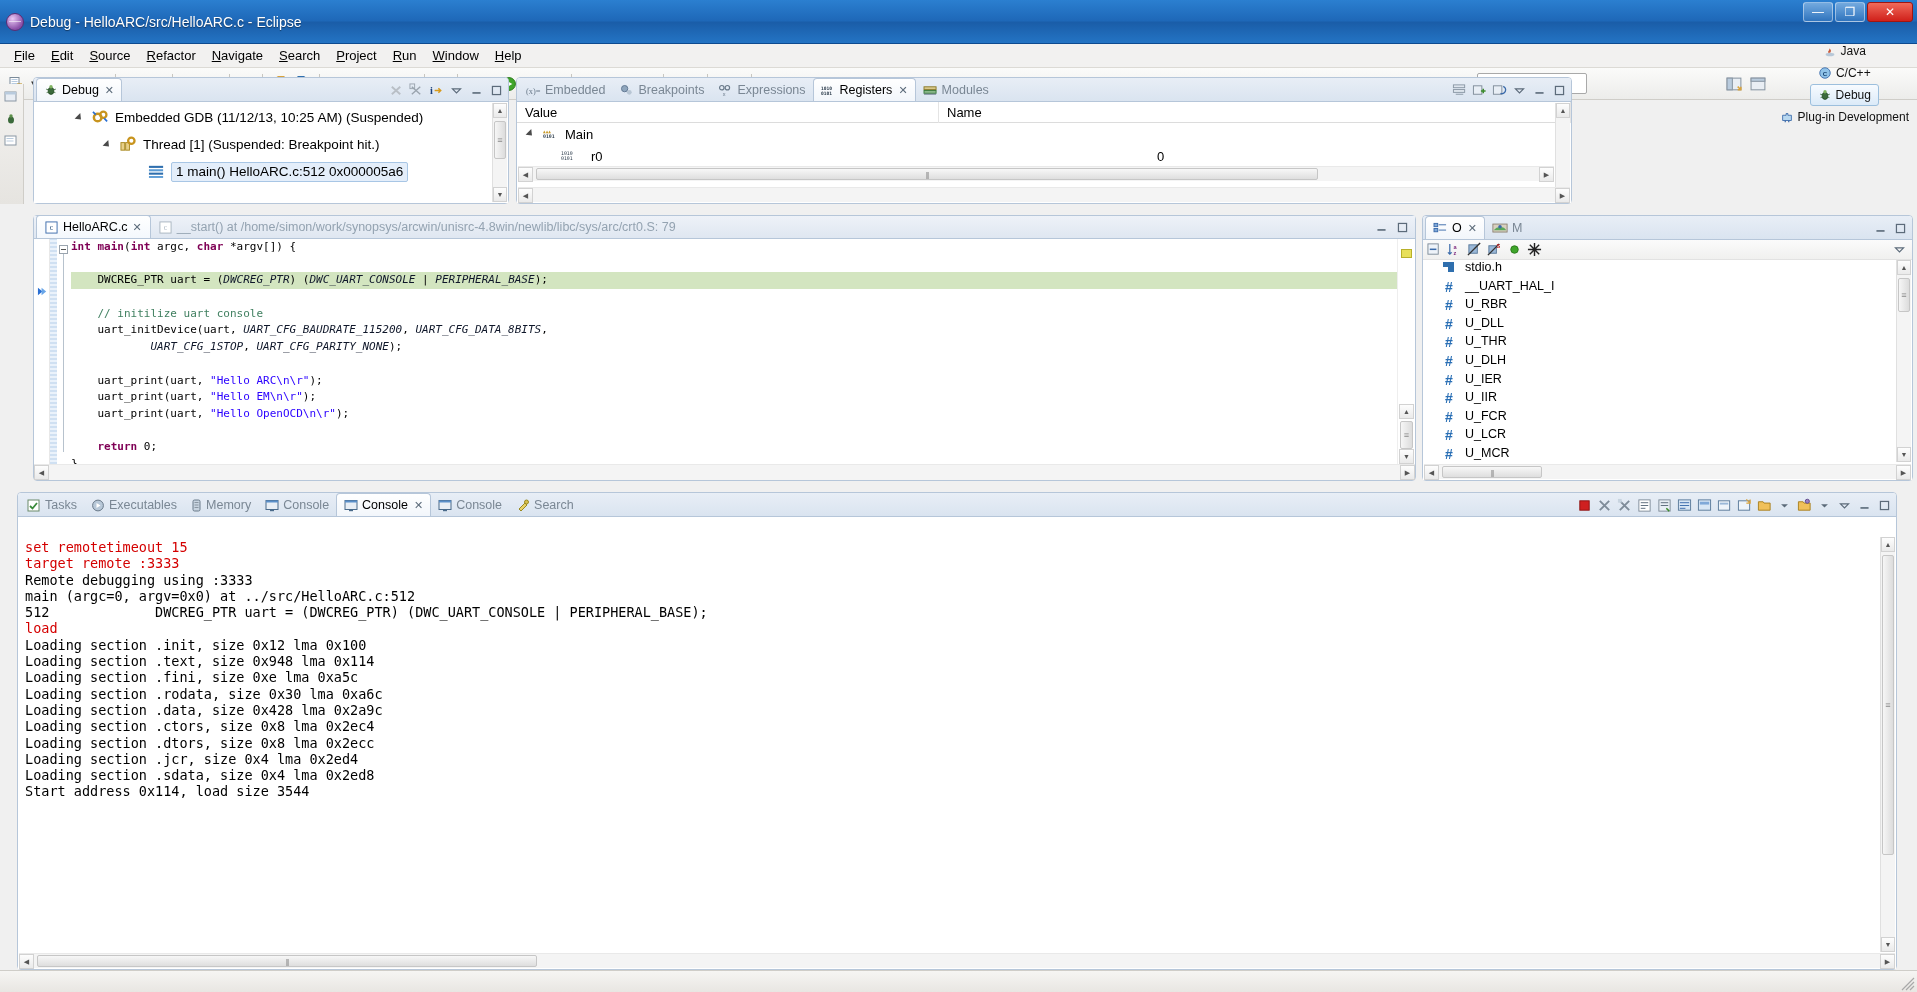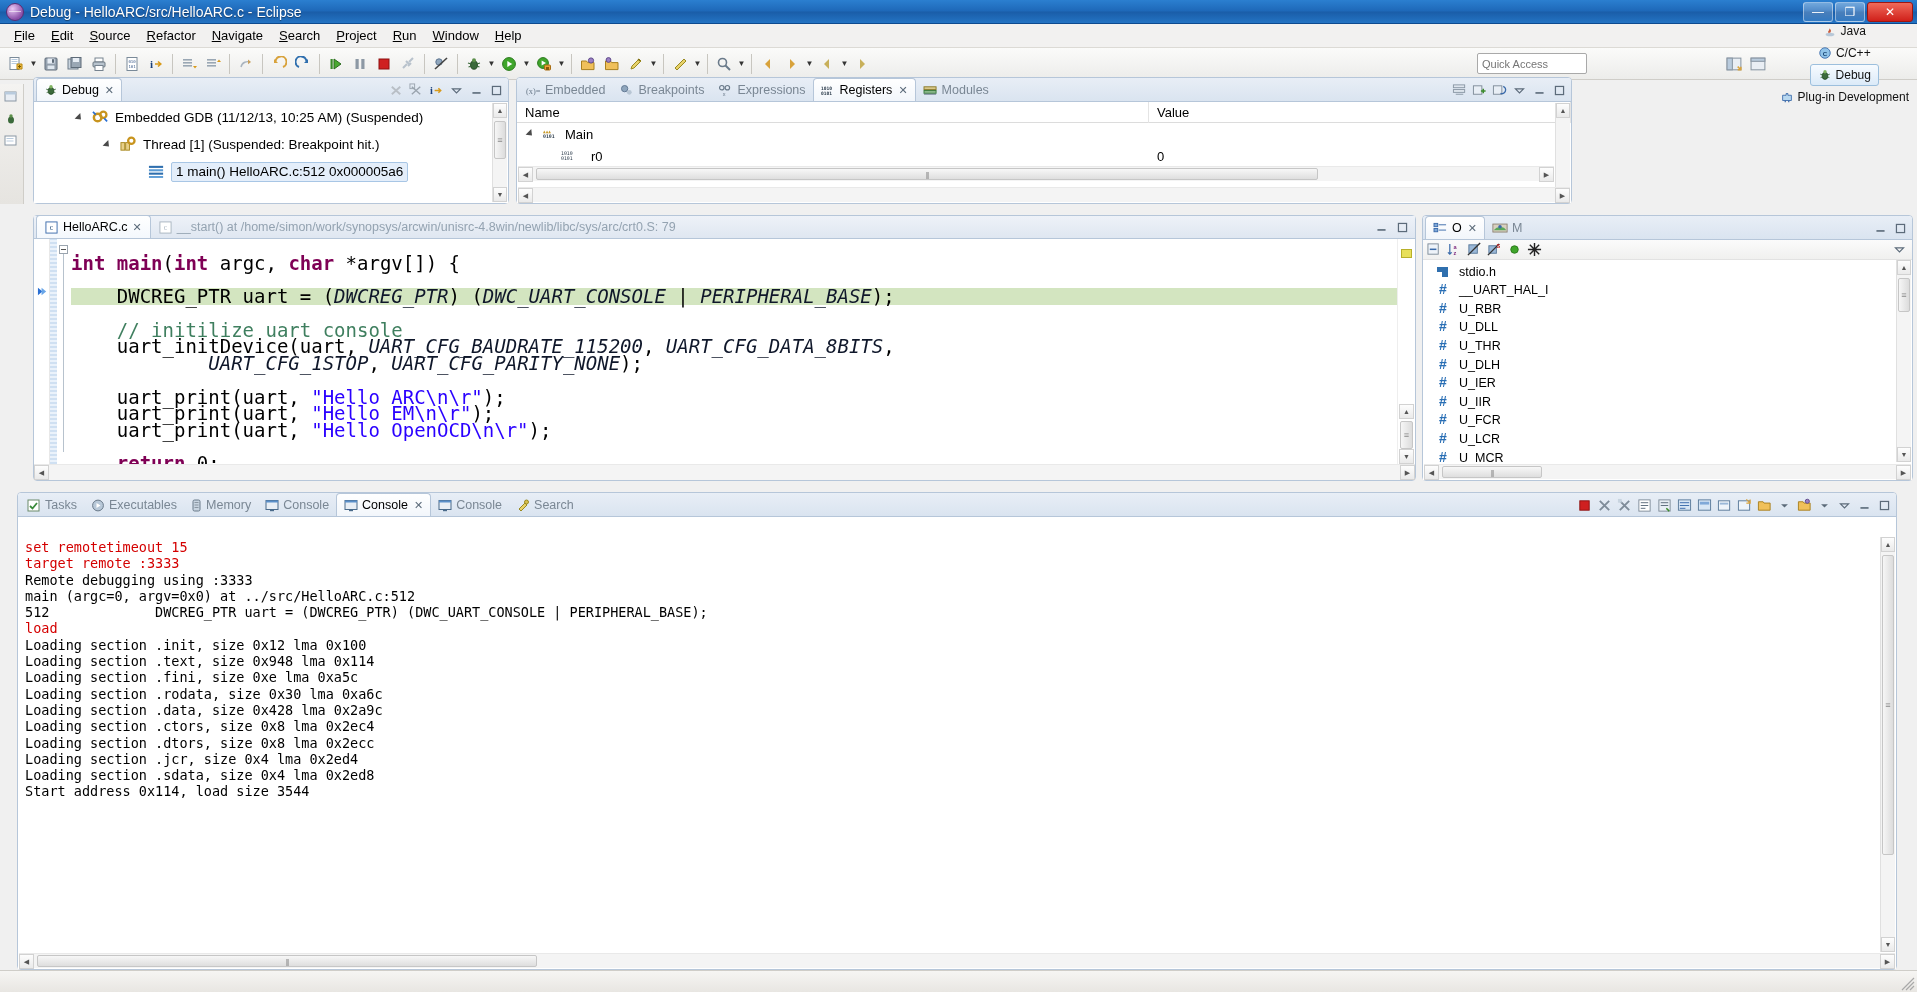--- a/index.html
+++ b/index.html
@@ -8,21 +8,21 @@
     width: 1917px; height: 992px;
     overflow: hidden;
     font-family: "Liberation Sans", sans-serif;
     font-size: 13px;
     background: #ffffff;
   }
   .app { width: 1917px; height: 992px; position: relative; background:#f0f0f0; }
 
   
   .titlebar {
-    height: 24px;
+    height: 44px;
     background: linear-gradient(180deg,#2b7fd0 0%, #1e68b8 48%, #1a5da8 52%, #2474c4 100%);
     display: flex; align-items: center;
     border-bottom: 1px solid #0d4a8f;
     position: relative;
   }
   .titlebar .tb-icon {
     width: 18px; height: 18px; margin-left: 6px; margin-right: 6px;
     border-radius: 50%;
     background: radial-gradient(circle at 35% 30%, #e9c8f5, #8a4fa8 70%);
     border: 1px solid #5d2d73;
@@ -241,38 +241,38 @@
     background:#fff; border-right:1px solid #e8e8e8;
   }
   .gutter-chg {
     position:absolute; left:16px; top:0; bottom:16px; width:7px;
   }
   .fold-col {
     position:absolute; left:23px; top:0; bottom:16px; width:14px; background:#fff;
   }
   .code {
     position:absolute; left:37px; right:18px; top:0; bottom:16px;
-    font-family:"DejaVu Sans Mono", monospace; font-size:19px;
+    font-family:"DejaVu Sans Mono", monospace; font-size:11px;
     line-height:16.7px; color:#000; white-space:pre; overflow:hidden;
-    padding-top: 16px;
+    padding-top: 0;
   }
   .code .ln { height:16.7px; }
   .kw { color:#7f0055; font-weight:bold; }
   .cm { color:#3f7f5f; }
   .st { color:#2a00ff; }
   .mac { color:#0f172a; font-style:italic; }
   .hl-line { background:#d3e5c0; display:block; }
 
   
   .ol-toolbar {
     height:20px; display:flex; align-items:center; gap:3px; padding-left:3px;
     background:linear-gradient(180deg,#fbfbfb,#f0f0ef); border-bottom:1px solid #e2e2e2;
     position:relative;
   }
-  .ol-row { display:flex; align-items:flex-end; height:18.6px; font-size:12.5px; padding-left:12px; white-space:nowrap;}
+  .ol-row { display:flex; align-items:flex-start; height:18.6px; font-size:12.5px; padding-left:18px; white-space:nowrap;}
   .ol-hash { color:#2a6fb5; font-weight:bold; width:16px; text-align:center; font-size:14px; }
 
   
   .cons-head {
     height: 17px; font-size:12.5px; color:#000; padding: 2px 0 0 6px;
     background:#fff;
   }
   .cons-body {
     position:absolute; left:1px; right:17px; top:46px; bottom:17px;
     background:#fff; overflow:hidden;
@@ -775,22 +775,22 @@
               <rect x="1" y="3" width="13" height="3" fill="#d8c88a" stroke="#8a7a2a"></rect>
               <rect x="1" y="7" width="13" height="3" fill="#8ab88a" stroke="#3a7a3a"></rect>
               <path d="M1 11h13" stroke="#6a7a8a"></path>
             </svg>
           </span>
           <span>Modules</span>
         </div>
       </div>
     <div class="part-body">
       <div class="tbl-head">
+        <div class="th" style="flex:1;">Value</div>
         <div class="th" style="width:632px;">Name</div>
-        <div class="th" style="flex:1;">Value</div>
       </div>
       <div id="reg-rows" style="position:absolute;left:0;right:17px;top:21px;">
           <div class="reg-row">
             <div style="width: 632px; display: flex; align-items: center; padding-left: 10px;">
               <span class="tw open"></span>
               <span class="ico">
                 <svg width="16" height="14" viewBox="0 0 18 14">
                   <text x="0" y="6" font-size="5" fill="#c89a2a" font-weight="bold" font-family="monospace">▲▲▲</text>
                   <text x="0" y="12" font-size="5.5" fill="#2a3a4a" font-family="monospace" font-weight="bold">0101</text>
                 </svg>

